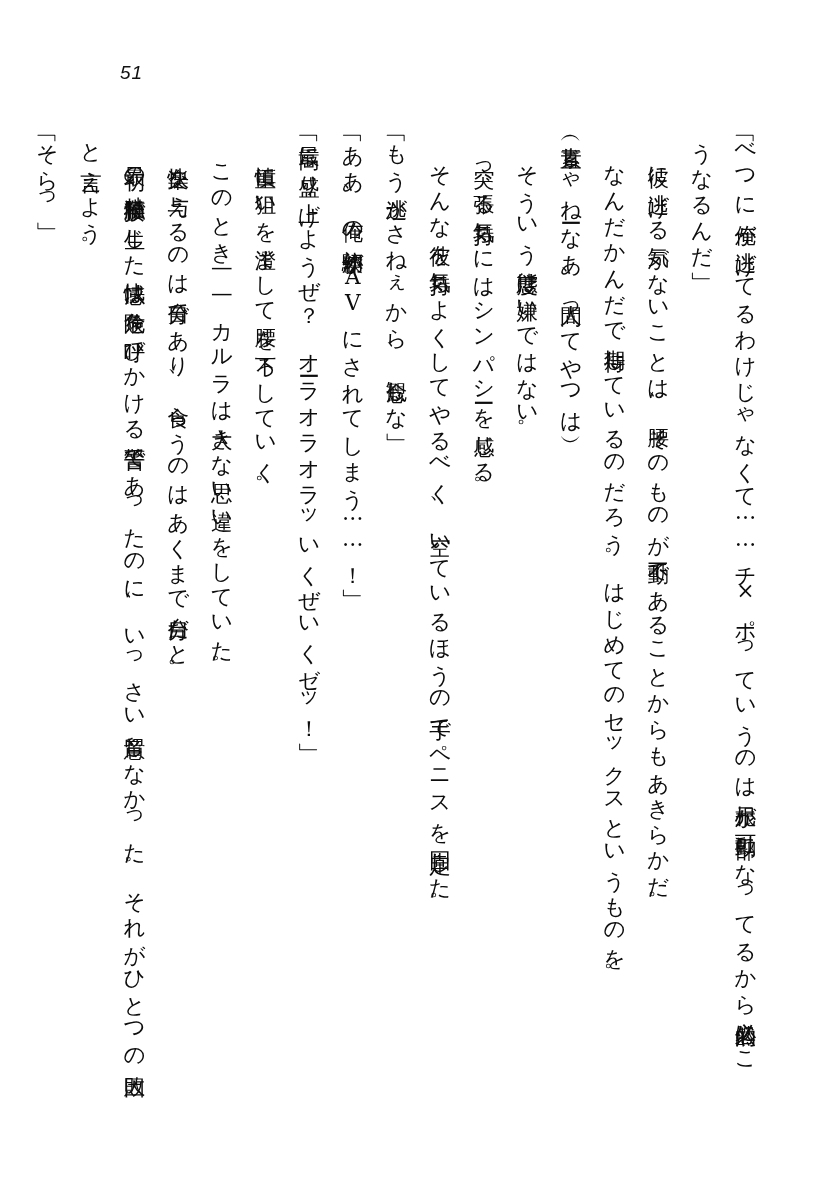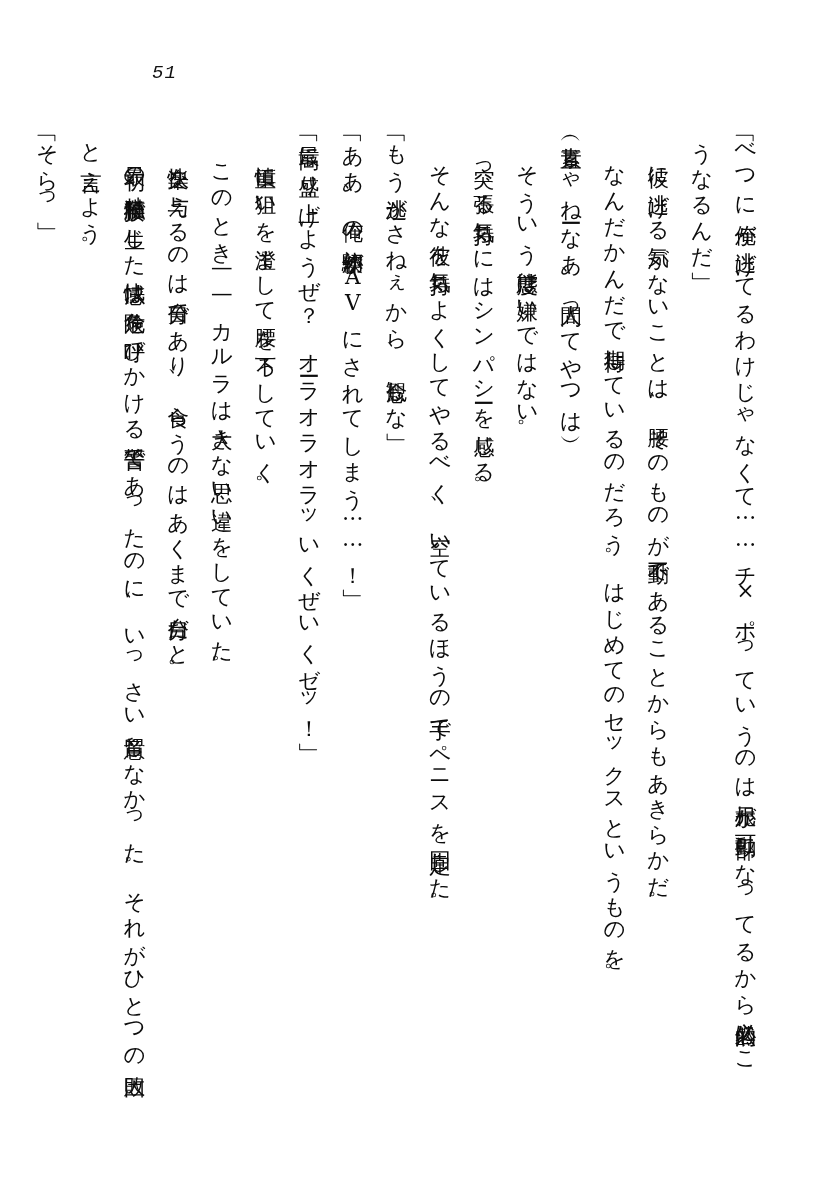--- a/index.html
+++ b/index.html
@@ -18,24 +18,23 @@
     background: #ffffff;
     overflow: hidden;
     box-sizing: border-box;
   }
   .page-number {
     position: absolute;
     top: 62px;
     left: 120px;
     font-size: 19px;
     font-style: italic;
-    font-family: Liberation Mono, monospace;
+    font-family: Liberation Sans, sans-serif;
     letter-spacing: 1px;
     color: #111111;
-    margin-left: 32px;
   }
   .text-block {
     position: absolute;
     top: 128px;
     left: 64px;
     right: 60px;
     height: 960px;
     writing-mode: vertical-rl;
     text-orientation: upright;
     direction: ltr;

